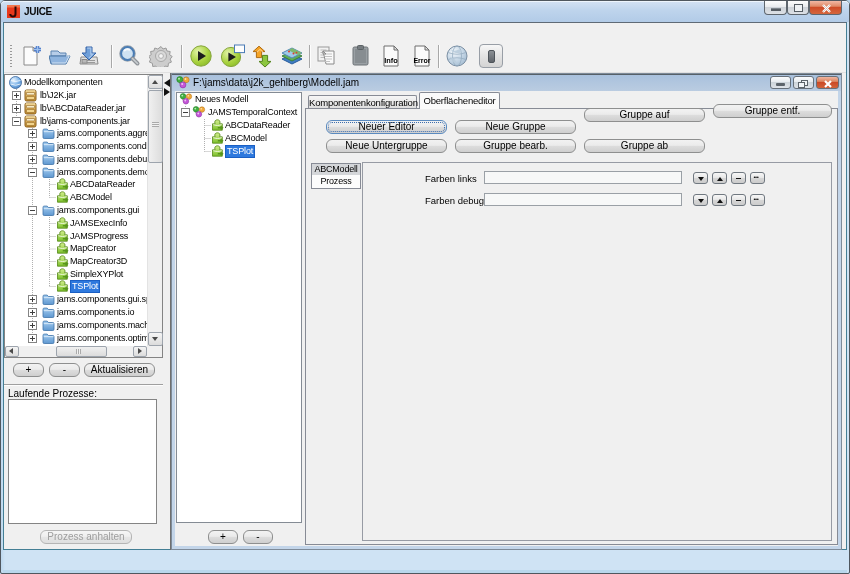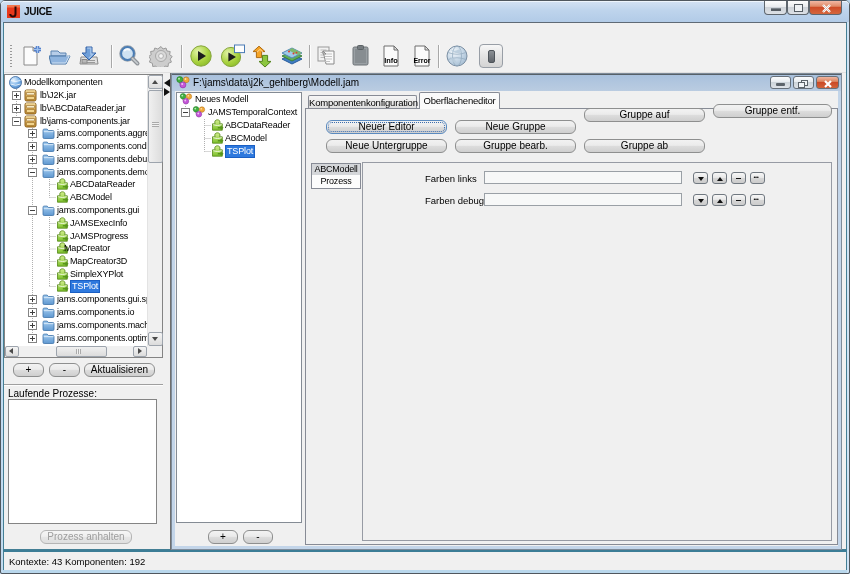--- a/index.html
+++ b/index.html
@@ -366,21 +366,21 @@
  <div class="trow" style="top:155px">
           <svg class="ticon" style="left:51px" width="13" height="13">
             <use href="#i-comp"></use>
           </svg>
           <span class="lbl" style="left:65px">JAMSProgress</span>
         </div>
  <div class="trow" style="top:167px">
           <svg class="ticon" style="left:51px" width="13" height="13">
             <use href="#i-comp"></use>
           </svg>
-          <span class="lbl" style="left:59px">MapCreator</span>
+          <span class="lbl" style="left:65px">MapCreator</span>
         </div>
  <div class="trow" style="top:180px">
           <svg class="ticon" style="left:51px" width="13" height="13">
             <use href="#i-comp"></use>
           </svg>
           <span class="lbl" style="left:65px">MapCreator3D</span>
         </div>
  <div class="trow" style="top:193px">
           <svg class="ticon" style="left:51px" width="13" height="13">
             <use href="#i-comp"></use>
@@ -551,17 +551,14 @@
 <div class="minibtn abs" style="left:693px;top:194px">
       <div class="tri-dn"></div>
     </div>
 <div class="minibtn abs" style="left:712px;top:194px">
       <div class="tri-up"></div>
     </div>
 <div class="minibtn abs" style="left:731px;top:194px">
       <div class="dash"></div>
     </div>
 <div class="minibtn abs dots" style="left:750px;top:194px"></div>
-<div id="statusbar" class="abs">
-      <div id="statustext" class="abs">Kontexte: 43 Komponenten: 192</div>
-    </div>
 <div id="botborder" class="abs"></div>
 </div>
 
 </body></html>

